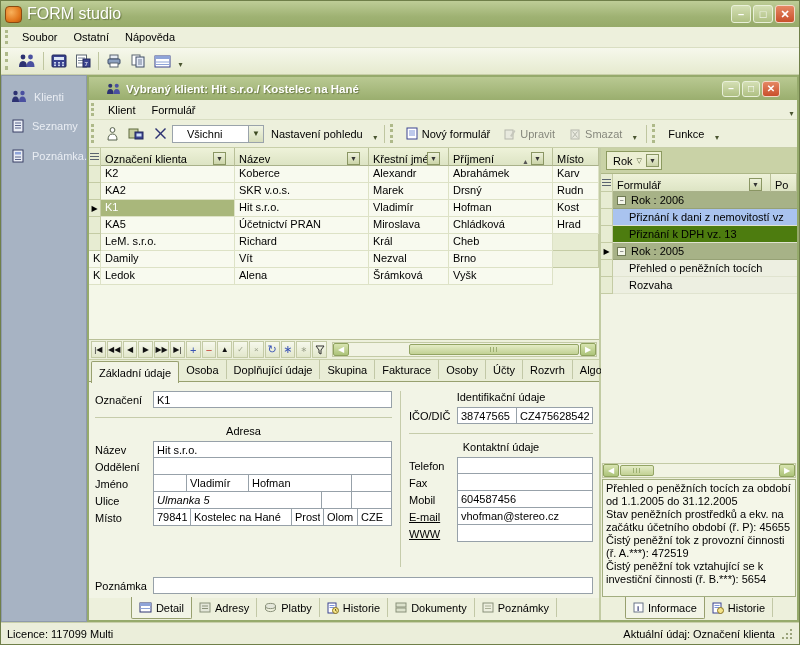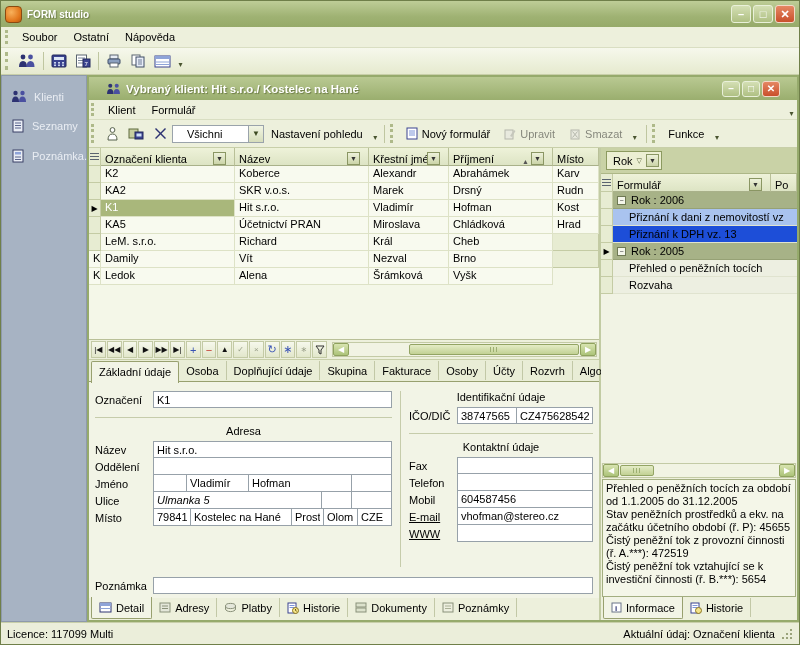--- a/index.html
+++ b/index.html
@@ -8,21 +8,21 @@
 
   .app { width:800px; height:645px; display:flex; flex-direction:column;
          background:#EDF0DC; border:1px solid #6F7F49; outline:none; }
 
   
   .titlebar { height:26px; flex:0 0 26px; display:flex; align-items:center;
     background:linear-gradient(#BECD97,#9FB273 60%,#96AA69); padding:0 4px; gap:5px; }
   .titlebar .logo { width:17px; height:17px; border-radius:4px;
     background:radial-gradient(circle at 35% 35%, #F8B25C, #E2761B 65%, #B85A10);
     border:1px solid #8A4A10; }
-  .titlebar .wtitle { color:#FFFFFF; font-weight:bold; font-size:10px;
+  .titlebar .wtitle { color:#FFFFFF; font-weight:normal; font-size:16px;
     text-shadow:1px 1px 1px #6B7A45; flex:1; }
   .winbtns { display:flex; gap:2px; }
   .wbtn { width:20px; height:18px; border:1px solid #E9F0D9; border-radius:3px;
     background:linear-gradient(#D4DFB4,#AFC083); color:#FFF; font-size:11px; font-weight:bold;
     display:flex; align-items:center; justify-content:center; line-height:1; }
   .wbtn.close { background:linear-gradient(#E58763,#C94F2B); border-color:#F3D9C8; }
   .wbtn.small { width:18px; height:16px; font-size:10px; }
 
   
   .menubar { height:21px; flex:0 0 21px; display:flex; align-items:center;
@@ -98,27 +98,27 @@
     border:1px solid #8FA25E; border-radius:2px; color:#FFF; font-size:8px;
     display:flex; align-items:center; justify-content:center; }
   .thumb { height:11px; background:linear-gradient(#E4ECC6,#C2D194); border:1px solid #93A464;
     border-radius:2px; margin:0 1px; position:relative; }
   .thumb::after { content:""; position:absolute; left:50%; top:2px; bottom:2px; width:8px;
     transform:translateX(-50%);
     background:repeating-linear-gradient(to right,#9DAF72 0 1px,transparent 1px 3px); }
   .strack { flex:1; }
 
   
-  .tabstrip { height:22px; flex:0 0 22px; display:flex; align-items:center;
+  .tabstrip { height:22px; flex:0 0 22px; display:flex; align-items:flex-start;
     background:#E9EDD6; border-bottom:1px solid #98A06F; padding:0 2px; }
   .tab { height:19px; display:flex; align-items:center; gap:4px; padding:0 7px;
     border-right:1px solid #C2C8A6; white-space:nowrap; color:#000; }
   .tab.active { height:22px; background:#F2F4E6; border:1px solid #98A06F; border-bottom:none;
     border-radius:2px 2px 0 0; font-weight:normal; position:relative; top:1px; }
-  .tabstrip.bottom { border-bottom:none; border-top:none; align-items:flex-start; background:#EDF0DC; }
+  .tabstrip.bottom { border-bottom:none; border-top:none; align-items:flex-start; background:#EDF0DC;justify-content:center; }
   .tabstrip.bottom .tab.active { border-top:none; border-bottom:1px solid #98A06F;
     border-radius:0 0 2px 2px; top:-1px; border-top:none; }
 
   
   .form-pane { flex:1; background:#F2F4E6; padding:9px 6px 4px 6px; display:flex; flex-direction:column; min-height:0; overflow:hidden; }
   .form-cols { display:flex; flex:1; }
   .fcol-l { width:305px; flex:0 0 305px; padding-right:8px; }
   .fcol-r { flex:1; border-left:1px solid #C6CCAB; padding-left:8px; }
   .frow { display:flex; align-items:center; }
   .flabel { width:58px; flex:0 0 58px; padding-top:1px; }
@@ -141,21 +141,21 @@
   .chip .sorticon { font-size:7px; color:#4E5A30; }
   .rgrid-area { flex:1; background:#F1F3E4; overflow:hidden; }
   .rgrid { display:grid; grid-template-columns:12px 1fr 26px; }
   .rrow-group { grid-column:2/4; height:17px; background:#A7B287; border-bottom:1px solid #96A175;
     display:flex; align-items:center; gap:5px; padding-left:4px; color:#000; }
   .expander { width:9px; height:9px; background:#F4F6EA; border:1px solid #6E7953; font-size:7px;
     line-height:7px; text-align:center; color:#333; flex:0 0 9px; }
   .rrow-item { grid-column:2/4; height:17px; background:#EDEFE1; border-bottom:1px solid #E0E3CF;
     display:flex; align-items:center; padding-left:16px; white-space:nowrap; overflow:hidden; }
   .rrow-item.sel { background:#A9C3EF; }
-  .rrow-item.alt { background:#1d4ed8; }
+  .rrow-item.alt { background:#4d7c0f; }
   .rind { height:17px; background:#E7ECD2; border-right:1px solid #C4CBA4; border-bottom:1px solid #C4CBA4;
     display:flex; align-items:center; justify-content:center; font-size:8px; }
   .rhscroll { height:15px; flex:0 0 15px; margin:0 1px; }
   .infobox { height:118px; flex:0 0 118px; background:#F4F6E8; border:1px solid #A3AE80;
     margin:1px; padding:2px 3px; overflow:hidden; line-height:13px; }
   .infotabs { background:#EDF0DC; }
 
   
   .statusbar { height:22px; flex:0 0 22px; background:#EBEEDA; border-top:1px solid #C8CFA9;
     display:flex; align-items:center; padding:0 6px; }
@@ -556,25 +556,25 @@
                   <div class="fsec">Identifikační údaje</div>
                   <div class="frow">
                     <span class="flabel r">IČO/DIČ</span>
                     <input class="fin" style="width: 60px; flex: 0 0 60px;" value="38747565">
                     <input class="fin" style="flex: 1 1 0%;" value="CZ475628542">
                   </div>
                   <div class="fdiv"></div>
                   <div class="fsec">Kontaktní údaje</div>
                   <div class="stack">
                     <div class="frow">
+                      <span class="flabel r">Telefon</span>
+                      <input class="fin" value="" style="">
+                    </div>
+                    <div class="frow">
                       <span class="flabel r">Fax</span>
-                      <input class="fin" value="" style="">
-                    </div>
-                    <div class="frow">
-                      <span class="flabel r">Telefon</span>
                       <input class="fin" value="" style="">
                     </div>
                     <div class="frow">
                       <span class="flabel r">Mobil</span>
                       <input class="fin" value="604587456" style="">
                     </div>
                     <div class="frow">
                       <span class="flabel r linklabel">E-mail</span>
                       <input class="fin" value="vhofman@stereo.cz" style="">
                     </div>

